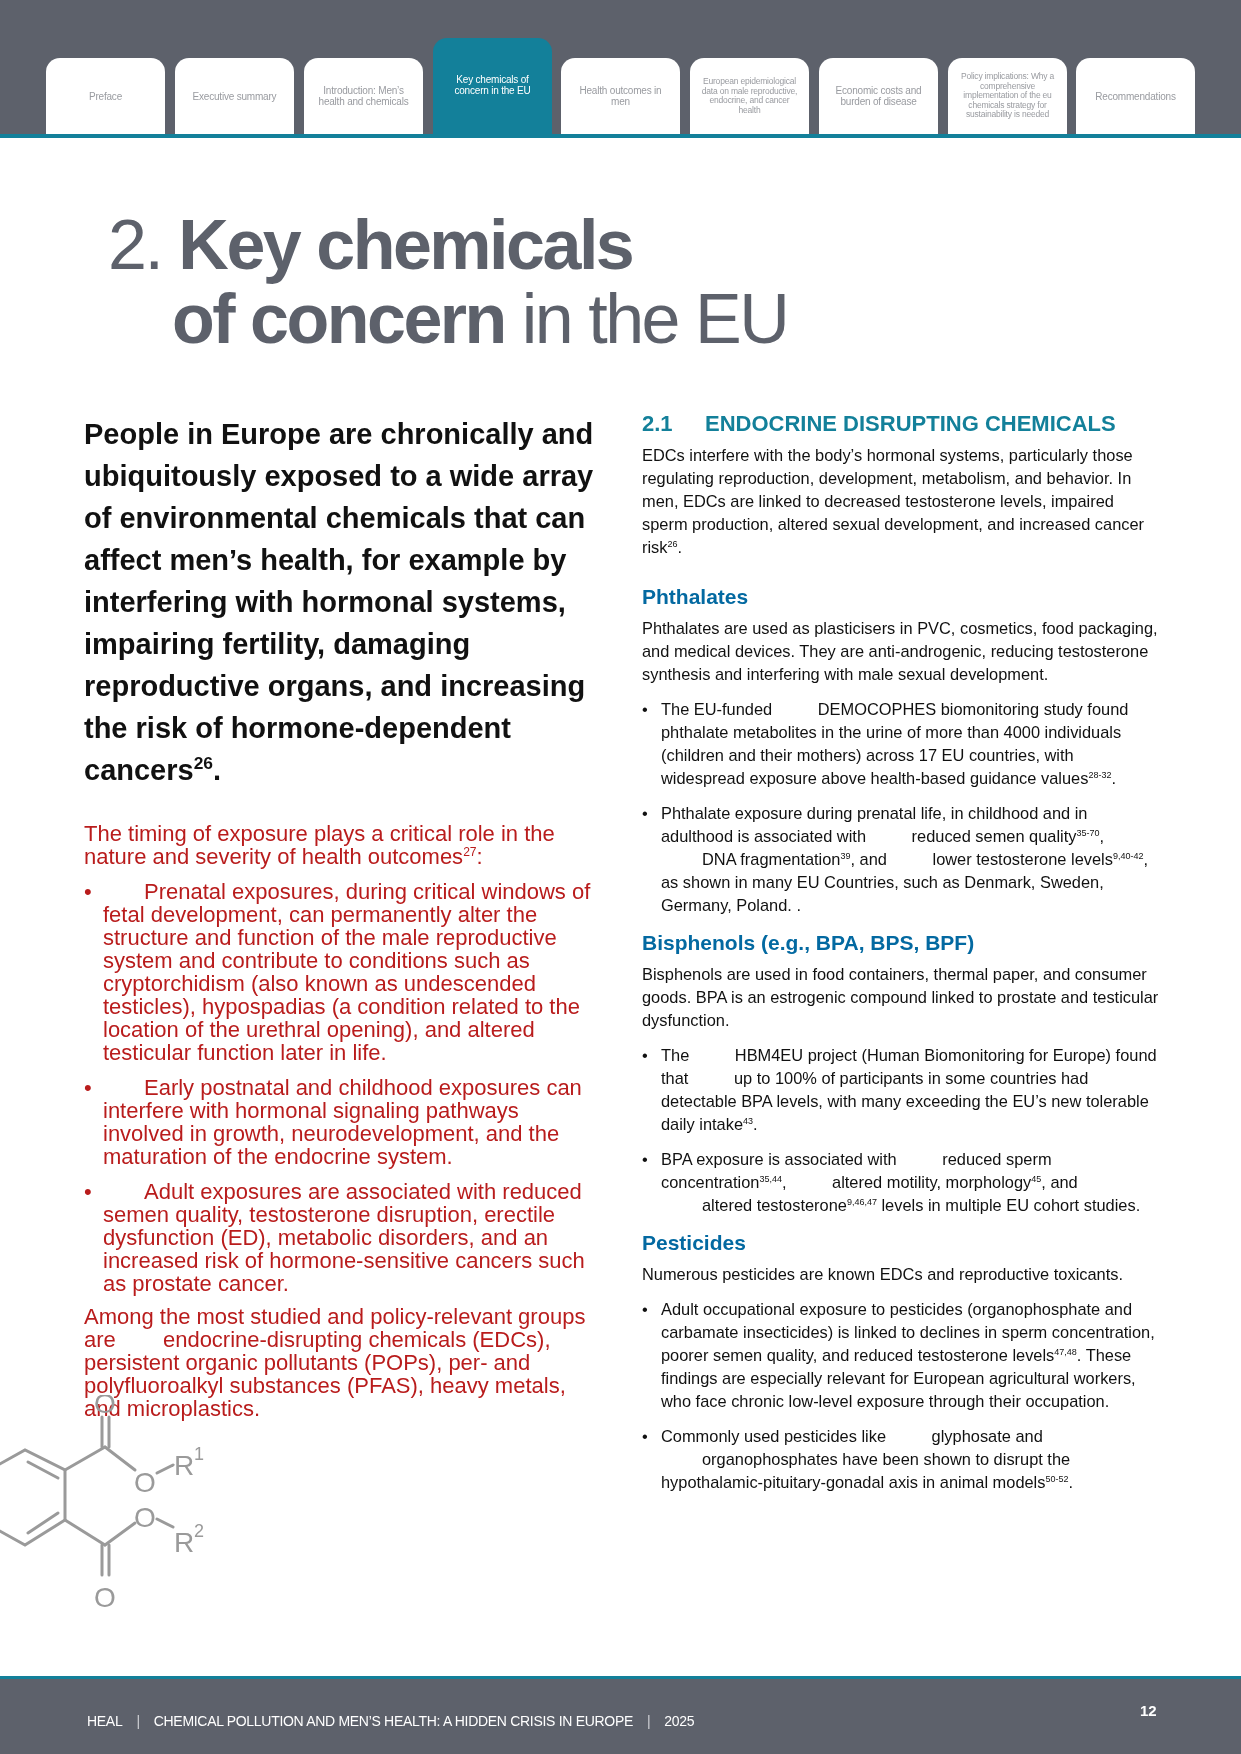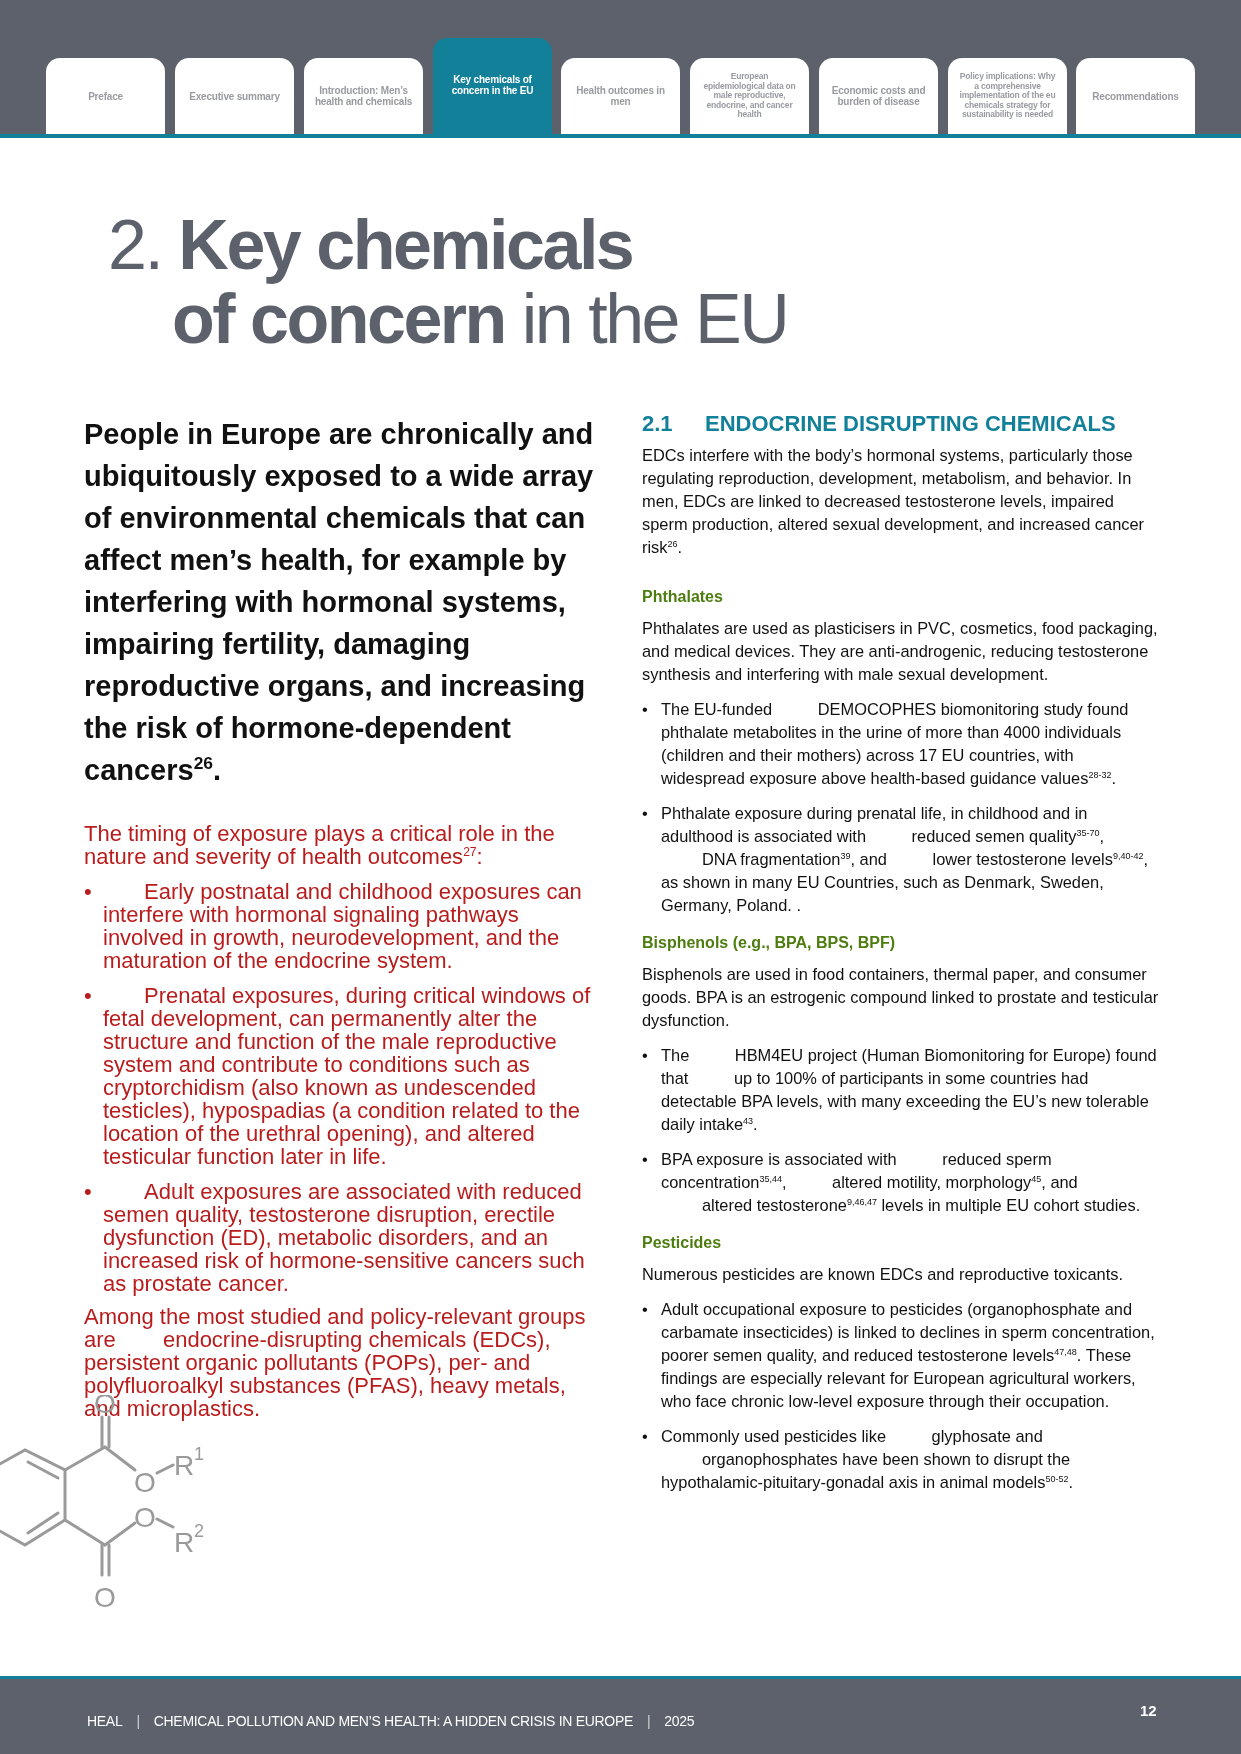--- a/index.html
+++ b/index.html
@@ -6,21 +6,21 @@
   html, body { width: 1241px; height: 1754px; background: #ffffff; overflow: hidden; }
   body { position: relative; font-family: "Liberation Sans", "DejaVu Sans", sans-serif; color: #111111; }
 
   
   .topbar { position: absolute; left: 0; top: 0; width: 1241px; height: 136px; background: #5d616b; }
   .topbar-line { position: absolute; left: 0; top: 134px; width: 1241px; height: 4px; background: #13809a; }
   .tab {
     position: absolute; top: 58px; width: 119px; height: 76px;
     background: #ffffff; border-radius: 14px 14px 0 0;
     display: flex; align-items: center; justify-content: center; text-align: center;
-    color: #999ba0; font-weight: bold; font-size: 10px; line-height: 11px; padding: 4px 8px;
+    color: #999ba0; font-weight: normal; font-size: 10px; line-height: 11px; padding: 4px 8px;
     cursor: pointer; letter-spacing: -0.2px;
   }
   .tab.small { font-size: 8.5px; line-height: 9.5px; padding: 2px 10px; }
   .tab.active {
     top: 38px; height: 98px; background: #13809a; color: #ffffff;
     align-items: flex-start; padding-top: 36px; font-size: 10px;
   }
 
   
   .page-title {
@@ -52,21 +52,21 @@
   .chem { position: absolute; left: 0; top: 1395px; width: 220px; height: 230px; }
 
   
   .right {
     position: absolute; left: 642px; top: 408px; width: 520px;
     font-size: 16.4px; line-height: 23px; color: #111;
   }
   .sec-head { color: #13809a; font-weight: bold; font-size: 22px; line-height: 32px; margin-bottom: 4px; }
   .sec-head .sec-num { display: inline-block; width: 63px; }
   .right p { margin-bottom: 12px; }
-  .sub-head { color: #4d7c0f; font-weight: bold; font-size: 16px; line-height: 28px; margin-top: 24px; margin-bottom: 6px; }
+  .sub-head { color: #0369a1; font-weight: bold; font-size: 21px; line-height: 28px; margin-top: 24px; margin-bottom: 6px; }
   .sub-head.tight { margin-top: 10px; }
 
   
   .footer-line { position: absolute; left: 0; top: 1676px; width: 1241px; height: 3px; background: #13809a; }
   .footer { position: absolute; left: 0; top: 1679px; width: 1241px; height: 75px; background: #5d616b; color: #ffffff; }
   .footer-text { position: absolute; left: 87px; top: 24px; font-size: 14px; letter-spacing: -0.3px; display: flex; gap: 0; margin-top: 10px; }
   .footer-text .sep { padding: 0 14px; color: #d0d2d6; }
   .page-num { position: absolute; left: 1140px; top: 23px; font-size: 15px; font-weight: bold; }
 </style>
 </head>
@@ -98,22 +98,22 @@
 
 <div class="lead">
   <span>People in Europe are chronically and ubiquitously exposed to a wide array of environmental chemicals that can affect men’s health, for example by interfering with hormonal systems, impairing fertility, damaging reproductive organs, and increasing the risk of hormone-dependent cancers</span><sup>26</sup><span>.</span>
 </div>
 
 <div class="left-body">
   <p>
     <span>The timing of exposure plays a critical role in the nature and severity of health outcomes</span><sup>27</sup><span>:</span>
   </p>
   <ul class="bullets">
+    <li><b>Prenatal exposures,</b><span> during critical windows of fetal development, can permanently alter the structure and function of the male reproductive system and contribute to conditions such as cryptorchidism (also known as undescended testicles), hypospadias (a condition related to the location of the urethral opening), and altered testicular function later in life.</span></li>
     <li><b>Early postnatal and childhood exposures</b><span> can interfere with hormonal signaling pathways involved in growth, neurodevelopment, and the maturation of the endocrine system.</span></li>
-    <li><b>Prenatal exposures,</b><span> during critical windows of fetal development, can permanently alter the structure and function of the male reproductive system and contribute to conditions such as cryptorchidism (also known as undescended testicles), hypospadias (a condition related to the location of the urethral opening), and altered testicular function later in life.</span></li>
     <li><b>Adult exposures</b><span> are associated with reduced semen quality, testosterone disruption, erectile dysfunction (ED), metabolic disorders, and an increased risk of hormone-sensitive cancers such as prostate cancer.</span></li>
   </ul>
   <p style="margin-top:-2px">
     <span>Among the most studied and policy-relevant groups are </span><b>endocrine-disrupting chemicals (EDCs), persistent organic pollutants (POPs), per- and polyfluoroalkyl substances (PFAS), heavy metals, and microplastics.</b>
   </p>
 </div>
 
 <svg class="chem" viewBox="0 0 220 230">
   <g stroke="#9a9a9a" stroke-width="3" fill="none" stroke-linecap="round">
 

